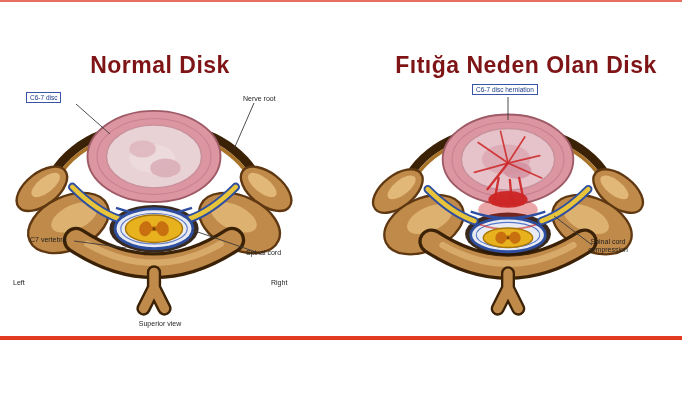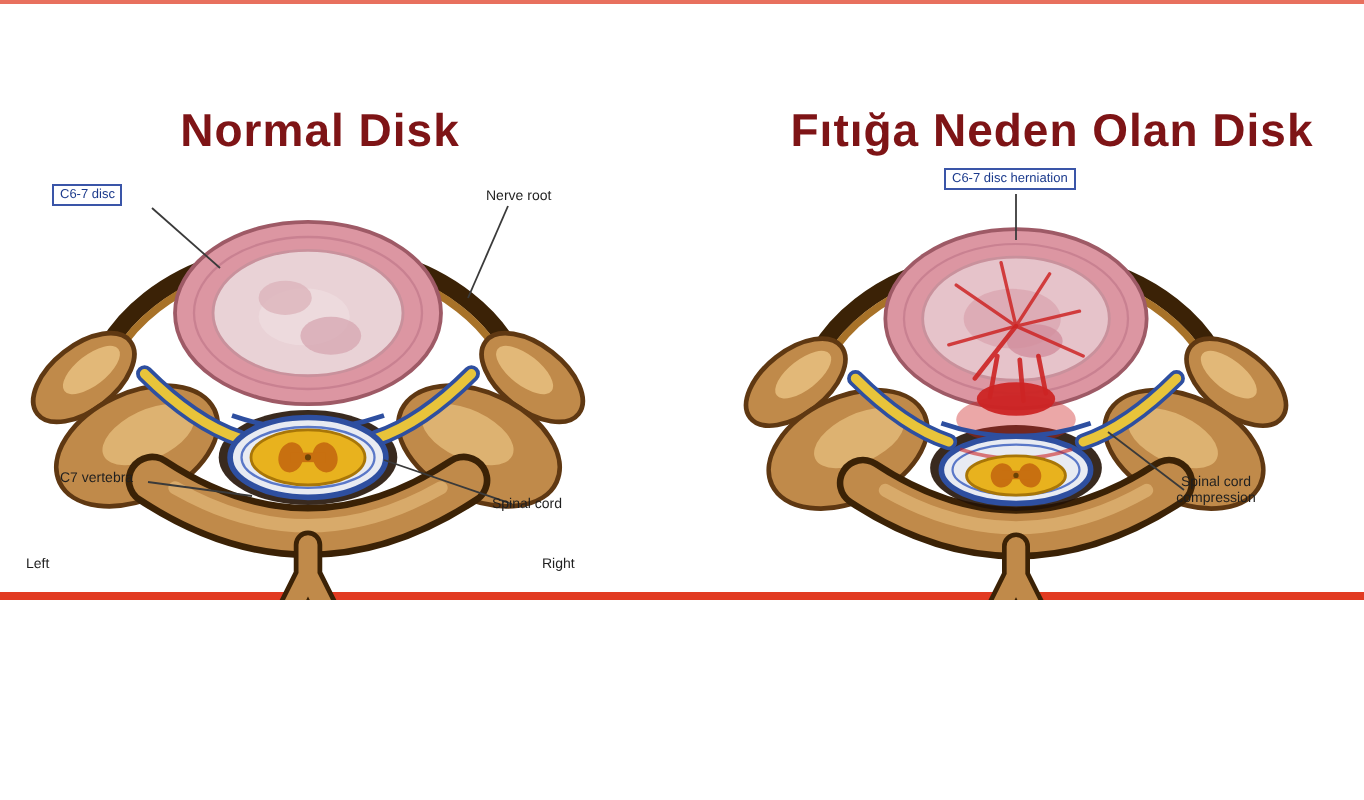--- a/index.html
+++ b/index.html
@@ -17,21 +17,21 @@
     --disc-nucleus:#e9d2d6;
     --dura-blue:#2e4fa0;
     --cord-yellow:#e8b21e;
     --gray-matter:#c87010;
     --herniation-red:#cc2424;
     --border-top:#e8705e;
     --border-bottom:#e23b22;
   }
   html,body{margin:0;padding:0;background:#ffffff;}
   .stage{
-    position:relative;width:682px;height:300px;background:#ffffff;overflow:hidden;
+    position:relative;width:682px;height:340px;background:#ffffff;overflow:hidden;
     font-family:"Liberation Sans",sans-serif;
   }
   .border-top{position:absolute;left:0;top:0;width:682px;height:2px;background:var(--border-top);}
   .border-bottom{position:absolute;left:0;bottom:0;width:682px;height:4px;background:var(--border-bottom);}
   .title{
     position:absolute;top:52px;margin:0;font-size:23px;font-weight:bold;
     letter-spacing:.5px;color:var(--title);text-align:center;
   }
   .title-left{left:0;width:320px;}
   .title-right{left:356px;width:340px;}

